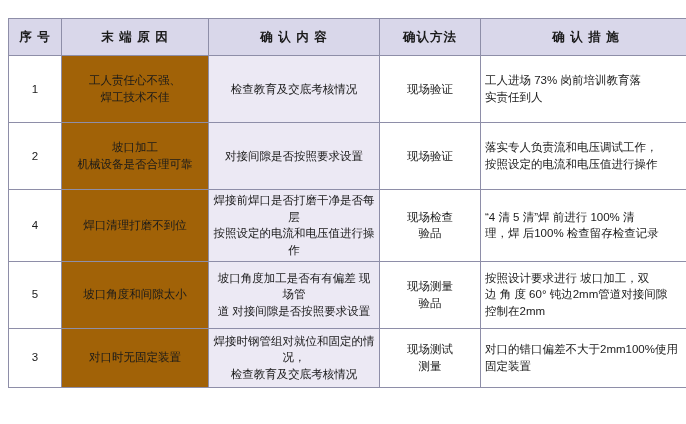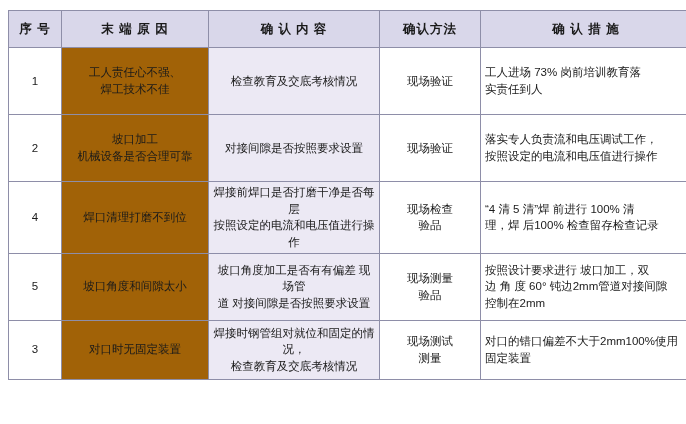--- a/index.html
+++ b/index.html
@@ -10,21 +10,21 @@
   body {
     width: 686px;
     height: 424px;
     font-family: "Liberation Sans", sans-serif;
     overflow: hidden;
   }
   .sheet {
     width: 686px;
     height: 424px;
     box-sizing: border-box;
-    padding: 10px 8px 6px 8px;
+    padding: 18px 8px 6px 8px;
     background: #ffffff;
   }
   table.grid {
     border-collapse: collapse;
     table-layout: fixed;
     width: 670px;
     margin: 0;
   }
   table.grid th,
   table.grid td {
@@ -63,21 +63,21 @@
     width: 96px;
   }
   td.col-measure {
     width: 206px;
     text-align: left;
     padding-left: 8px;
     padding-right: 6px;
   }
   th.col-no { width: 48px; }
   th.col-cause { width: 142px; }
-  th.col-content { width: 166px; font-family: Liberation Serif, serif; }
+  th.col-content { width: 166px; }
   th.col-method { width: 96px; }
   th.col-measure { width: 206px; }
 
   .cellline {
     display: block;
     white-space: nowrap;
   }
   td.col-measure .cellline {
     white-space: normal;
     text-align: left;

